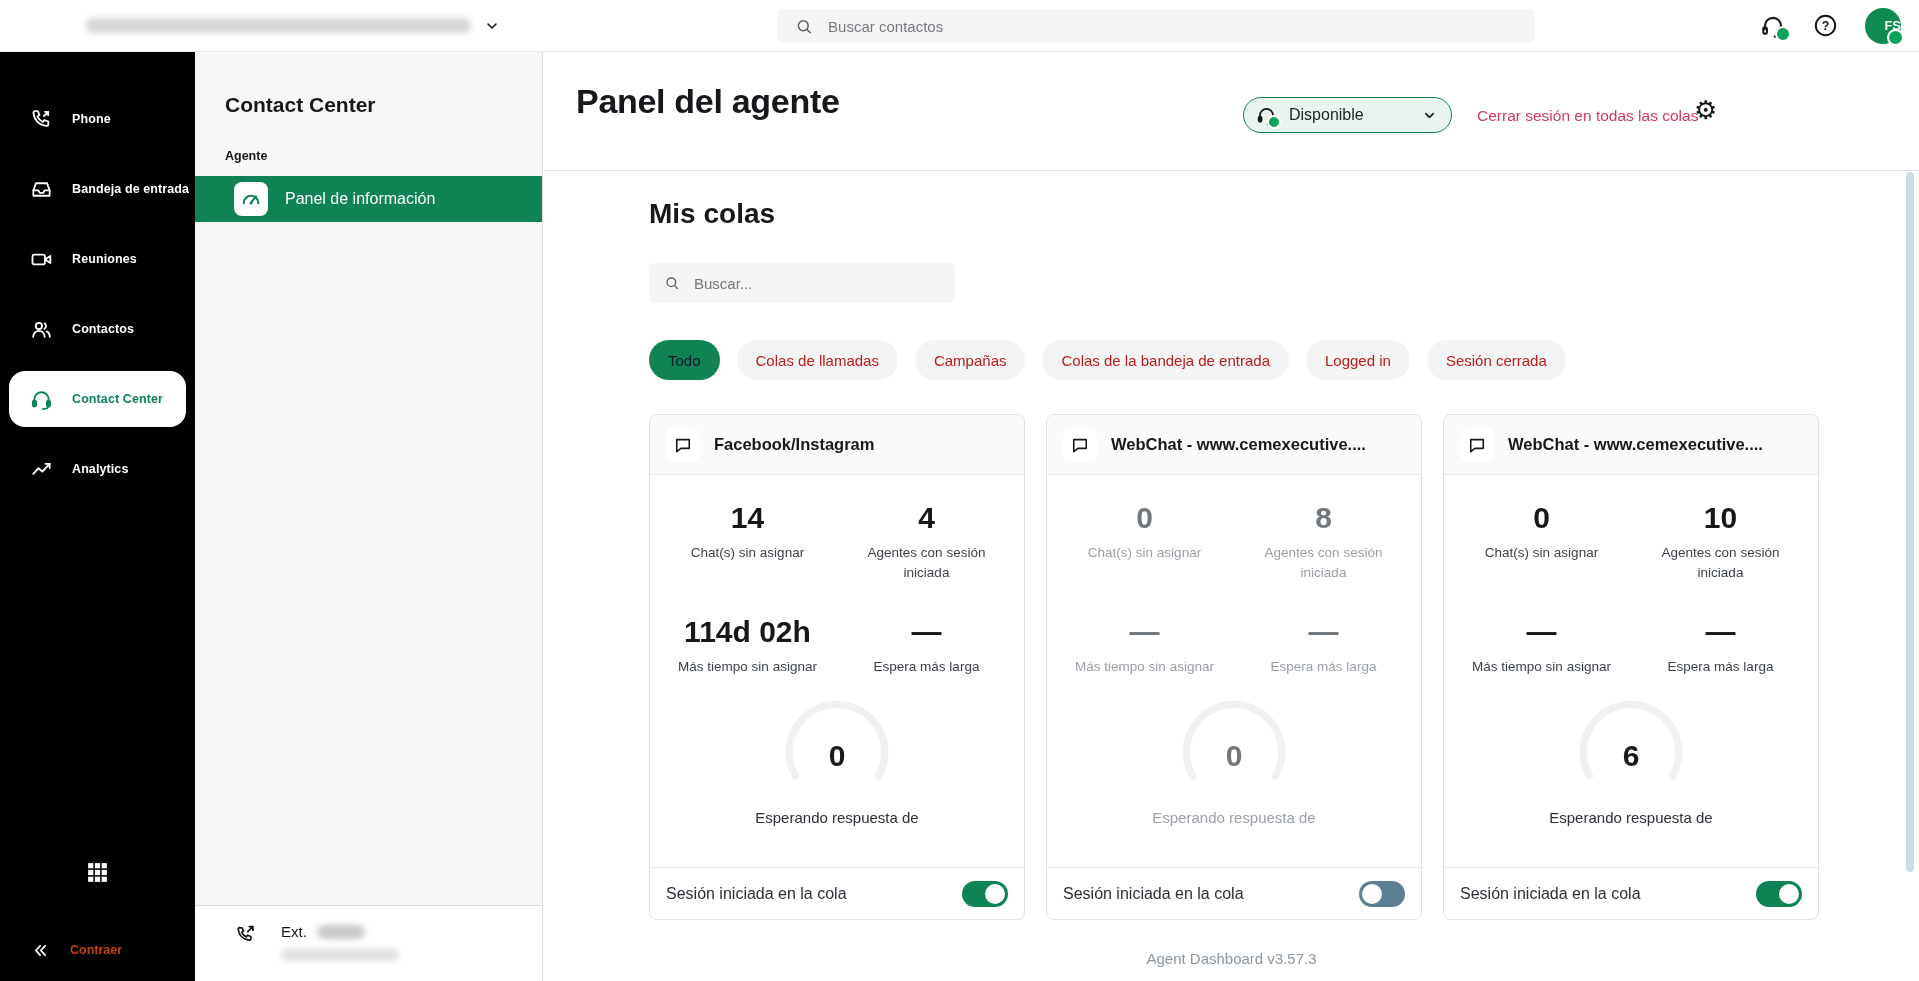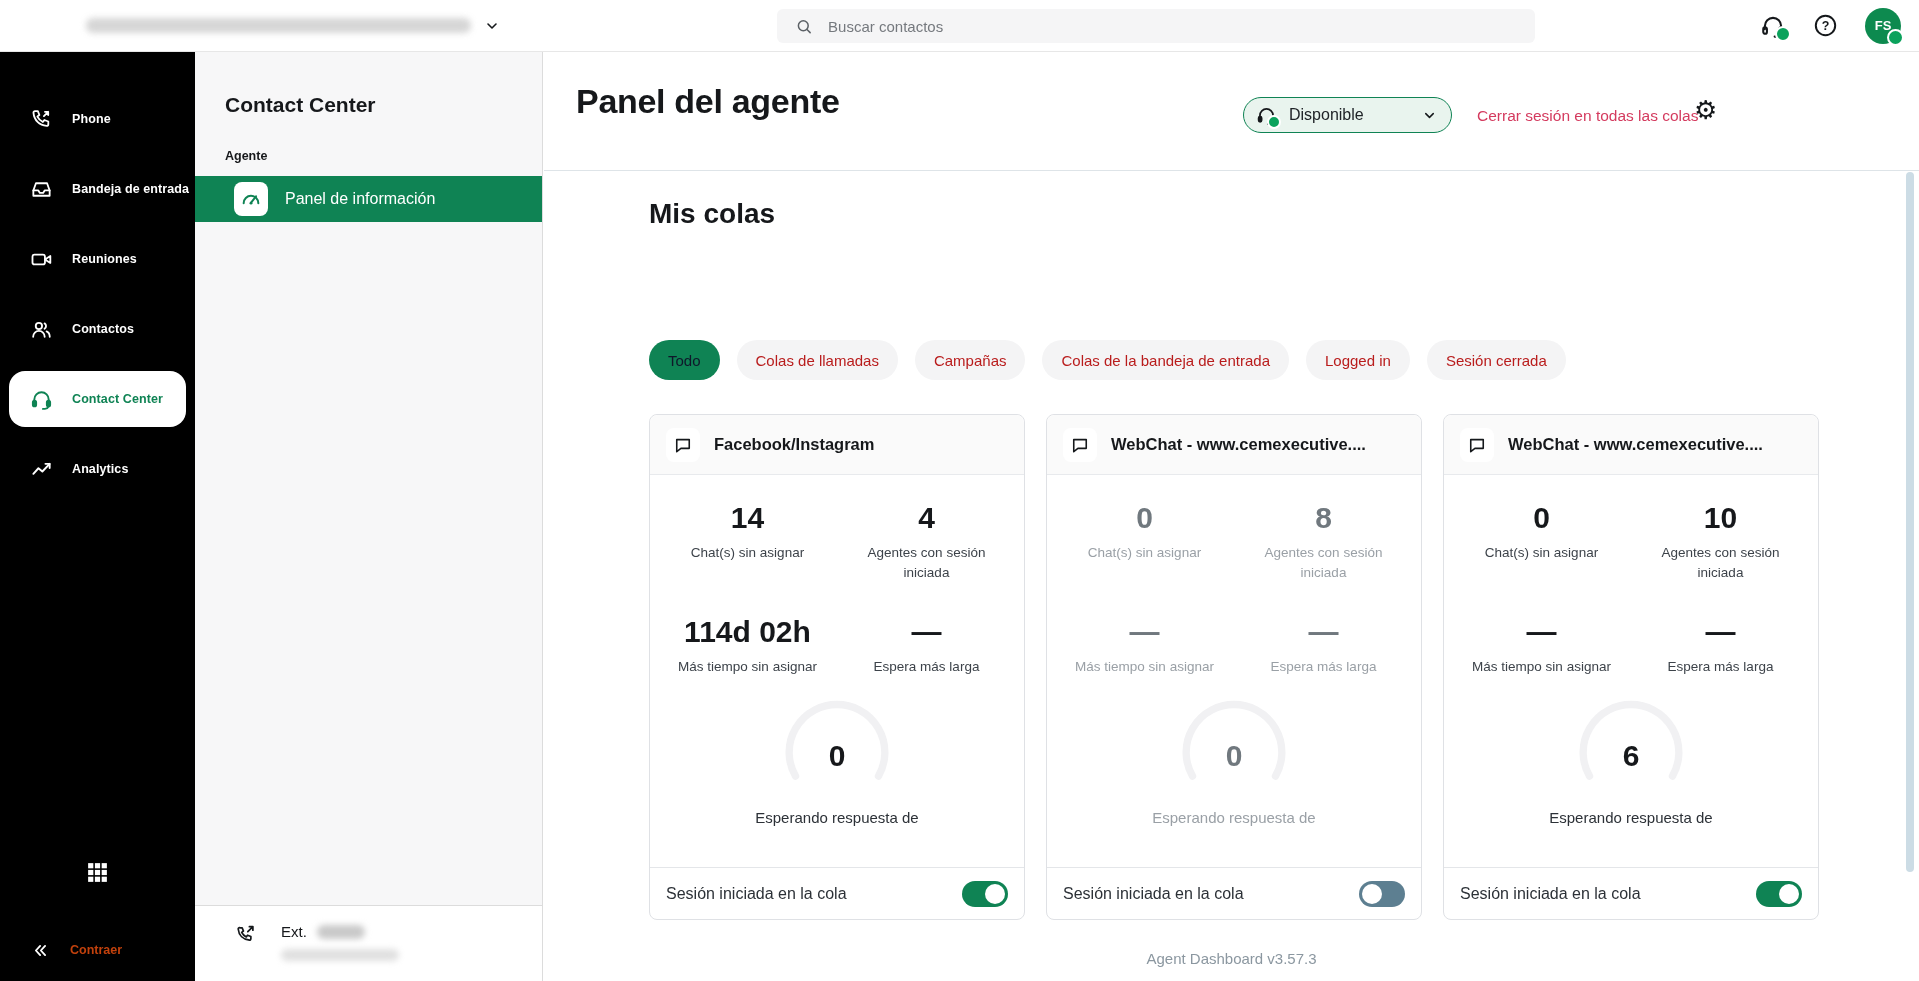--- a/index.html
+++ b/index.html
@@ -13,21 +13,21 @@
   .org-blur{width:385px;height:15px;background:#cfcfcf;opacity:.85}
   .gsearch{position:absolute;left:777px;top:9px;width:758px;height:34px;background:#f5f5f6;border-radius:6px;
            display:flex;align-items:center;gap:13px;padding:0 0 0 18px;box-sizing:border-box}
   .gsearch input{border:0;background:transparent;outline:none;font:15px "Liberation Sans",sans-serif;color:#333;width:100%}
   .gsearch input::placeholder{color:#75797e}
   .topbar-right{position:absolute;right:18px;top:0;height:51px;display:flex;align-items:center;gap:27px}
   .dotwrap{position:relative}
   .status-dot{position:absolute;width:12px;height:12px;border-radius:50%;background:#0ba25c;border:2px solid #fff;
               right:-5px;bottom:-3px;box-sizing:content-box}
   .avatar{width:36px;height:36px;border-radius:50%;background:#0d8a4f;color:#fff;font-size:13px;font-weight:bold;
-          display:flex;align-items:center;justify-content:center;position:relative;cursor:pointer}
+          display:flex;align-items:center;justify-content:flex-end;position:relative;cursor:pointer}
   .avatar .status-dot{width:13px;height:13px;right:-3px;bottom:-2px}
   .iconbtn{cursor:pointer;display:flex;align-items:center;justify-content:center}
   
   .sidebar{position:absolute;left:0;top:51px;bottom:0;width:195px;background:#000;display:flex;flex-direction:column;z-index:5}
   .nav{padding-top:33px}
   .nav-item{height:70px;display:flex;align-items:center;gap:19px;padding-left:30px;color:#fff;cursor:pointer}
   .nav-item svg{width:23px;height:23px;flex:none}
   .nav-label{font-size:12.5px;font-weight:bold;letter-spacing:.1px}
   .nav-item.selected{background:#fff;color:#0f8354;height:56px;margin:7px 9px;border-radius:16px;padding-left:21px}
   .sidebar-bottom{margin-top:auto;display:flex;flex-direction:column}
@@ -251,20 +251,27 @@
           <path d="m6 9 6 6 6-6"></path>
         </svg>
     </div>
     <div class="logout-link">Cerrar sesión en todas las colas</div>
     <div class="gear">⚙</div>
   </div>
 
   <div class="content">
     <div class="mq-title">Mis colas</div>
 
+    <div class="mq-search">
+      <svg width="18" height="18" viewBox="0 0 24 24" fill="none" stroke="#5c6166" stroke-width="2">
+          <circle cx="11" cy="11" r="6.5"></circle>
+          <path d="m15.9 15.9 4.2 4.2" stroke-linecap="round"></path>
+        </svg>
+      <input placeholder="Buscar..." style="">
+    </div>
 
     <div class="chips">
       <div class="chip selected">Todo</div>
       <div class="chip">Colas de llamadas</div>
       <div class="chip">Campañas</div>
       <div class="chip">Colas de la bandeja de entrada</div>
       <div class="chip">Logged in</div>
       <div class="chip">Sesión cerrada</div>
     </div>
 

